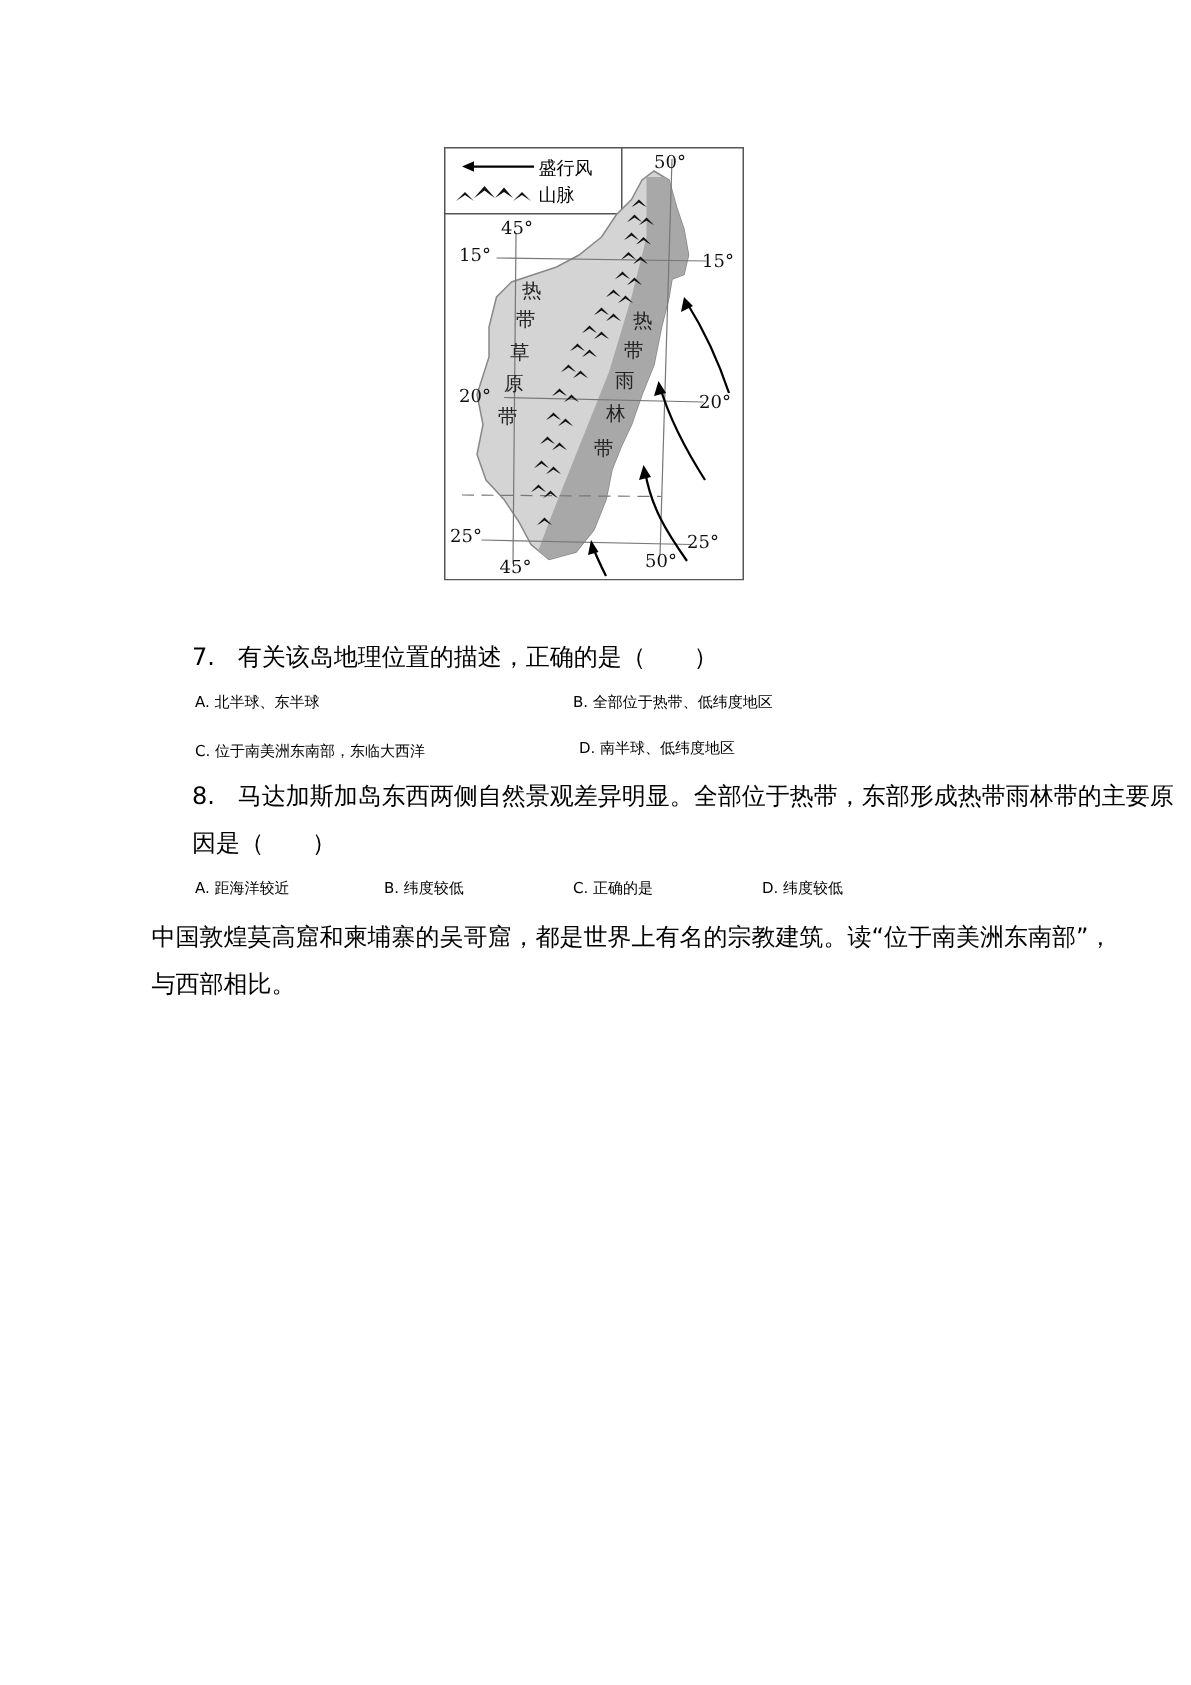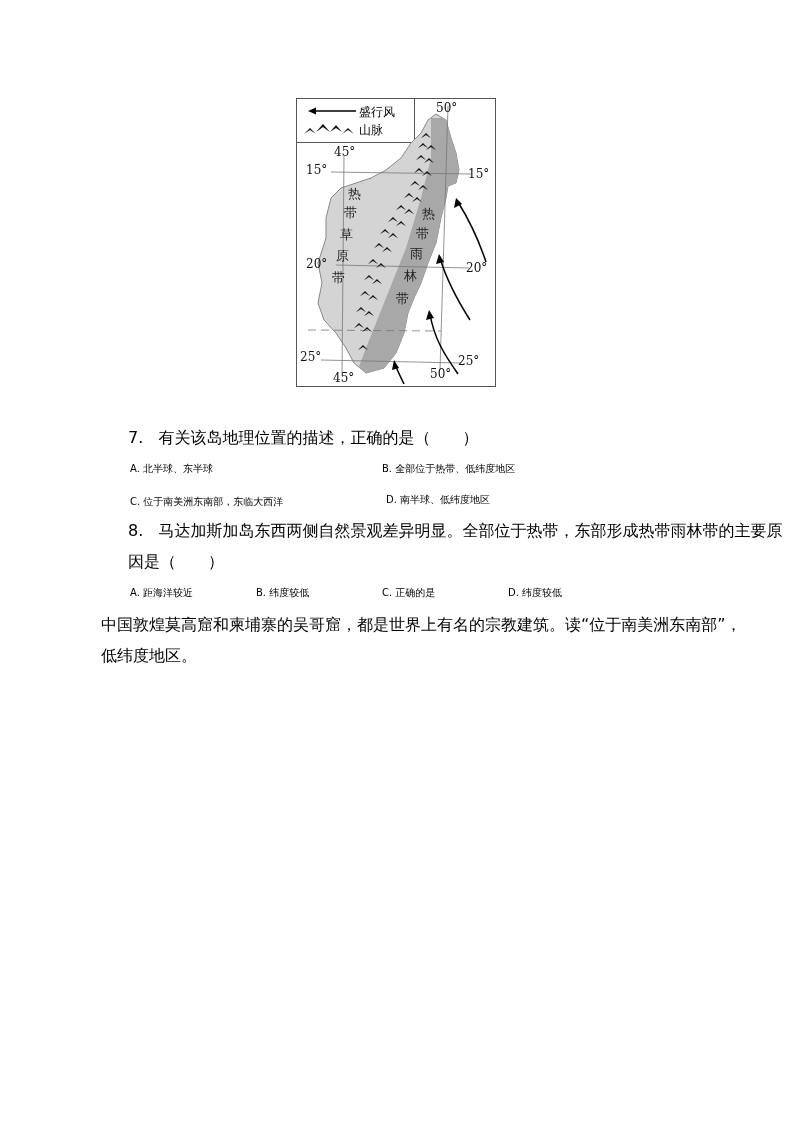--- a/index.html
+++ b/index.html
@@ -168,13 +168,13 @@
 <div class="opt" style="left:382px; top:583px;">
   <span>C.</span>
   <span>正确的是</span>
 </div>
 <div class="opt" style="left:508px; top:583px;">
   <span>D.</span>
   <span>纬度较低</span>
 </div>
 
 <div class="line" style="left:101px; top:615px;">中国敦煌莫高窟和柬埔寨的吴哥窟，都是世界上有名的宗教建筑。读“位于南美洲东南部”，</div>
-<div class="line" style="left:101px; top:646px;">低纬度地区。</div>
+<div class="line" style="left:101px; top:646px;">与西部相比。</div>
 
 </body></html>

